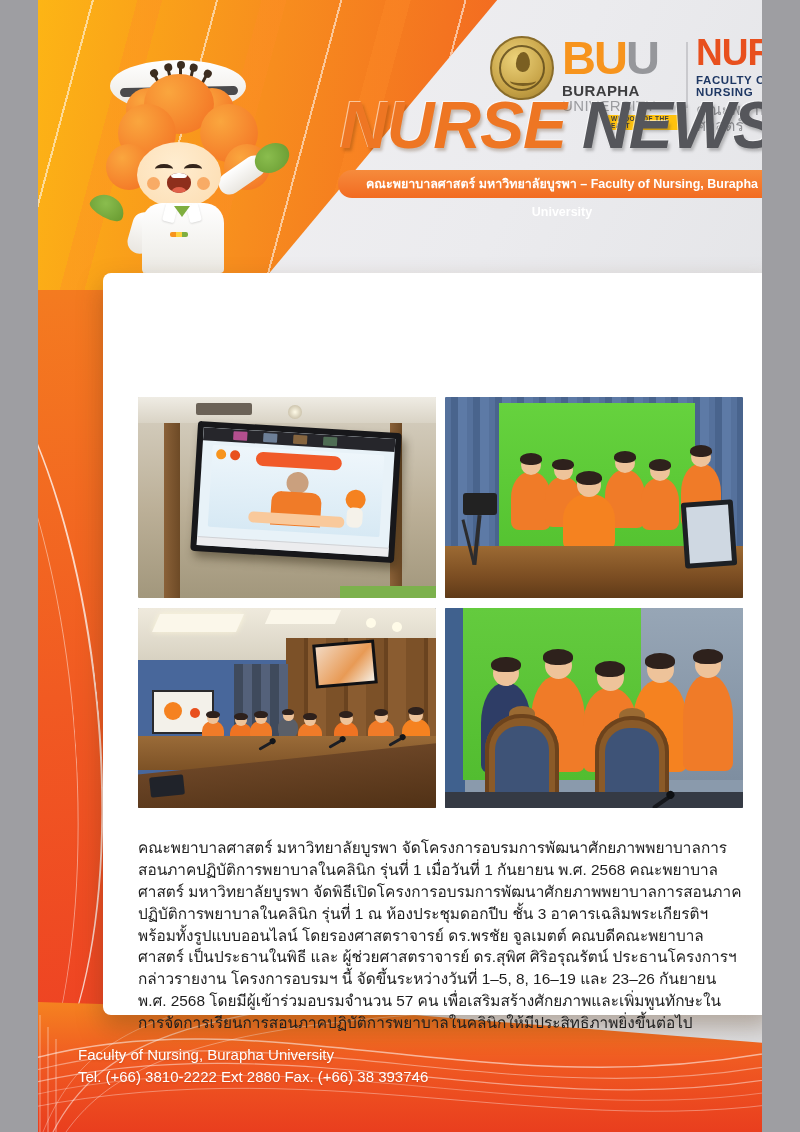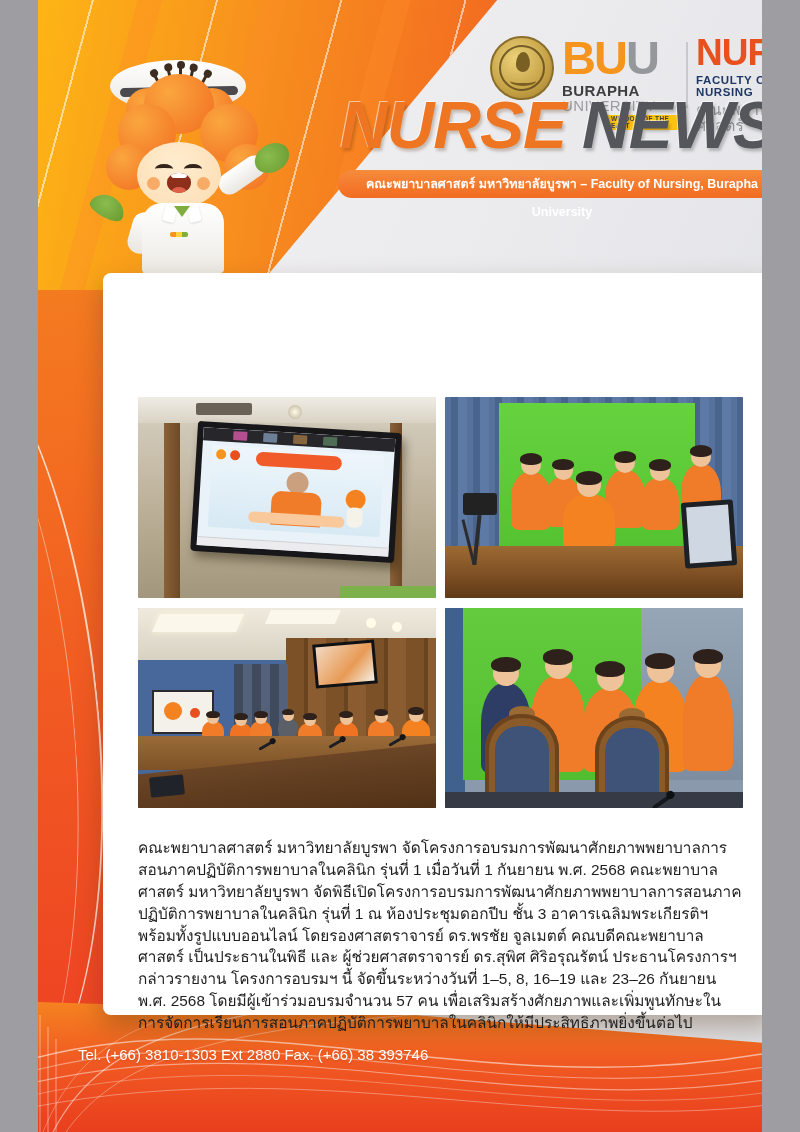--- a/index.html
+++ b/index.html
@@ -423,16 +423,17 @@
         </div>
         <div class="abs desk4"></div>
         <div class="abs mic4"></div>
       </div>
     </div>
 
     <p class="body-text">คณะพยาบาลศาสตร์ มหาวิทยาลัยบูรพา จัดโครงการอบรมการพัฒนาศักยภาพพยาบาลการสอนภาคปฏิบัติการพยาบาลในคลินิก รุ่นที่ 1 เมื่อวันที่ 1 กันยายน พ.ศ. 2568 คณะพยาบาลศาสตร์ มหาวิทยาลัยบูรพา จัดพิธีเปิดโครงการอบรมการพัฒนาศักยภาพพยาบาลการสอนภาคปฏิบัติการพยาบาลในคลินิก รุ่นที่ 1 ณ ห้องประชุมดอกปีบ ชั้น 3 อาคารเฉลิมพระเกียรติฯ พร้อมทั้งรูปแบบออนไลน์ โดยรองศาสตราจารย์ ดร.พรชัย จูลเมตต์ คณบดีคณะพยาบาลศาสตร์ เป็นประธานในพิธี และ ผู้ช่วยศาสตราจารย์ ดร.สุพิศ ศิริอรุณรัตน์ ประธานโครงการฯ กล่าวรายงาน โครงการอบรมฯ นี้ จัดขึ้นระหว่างวันที่ 1–5, 8, 16–19 และ 23–26 กันยายน พ.ศ. 2568 โดยมีผู้เข้าร่วมอบรมจำนวน 57 คน เพื่อเสริมสร้างศักยภาพและเพิ่มพูนทักษะในการจัดการเรียนการสอนภาคปฏิบัติการพยาบาลในคลินิกให้มีประสิทธิภาพยิ่งขึ้นต่อไป</p>
   </div>
 
   <div class="abs footer">
-    <div>Tel. (+66) 3810-1303 Ext 2880 Fax. (+66) 38 393746</div>
+    <div>Faculty of Nursing, Burapha University</div>
+    <div>Tel. (+66) 3810-2222 Ext 2880 Fax. (+66) 38 393746</div>
   </div>
 
 </div>
 
 </body></html>

